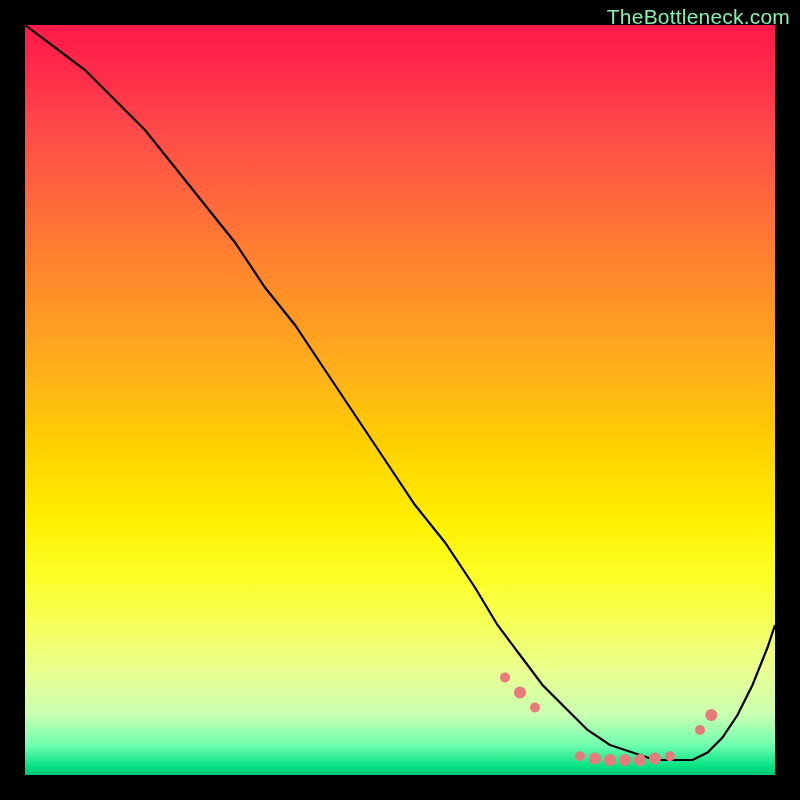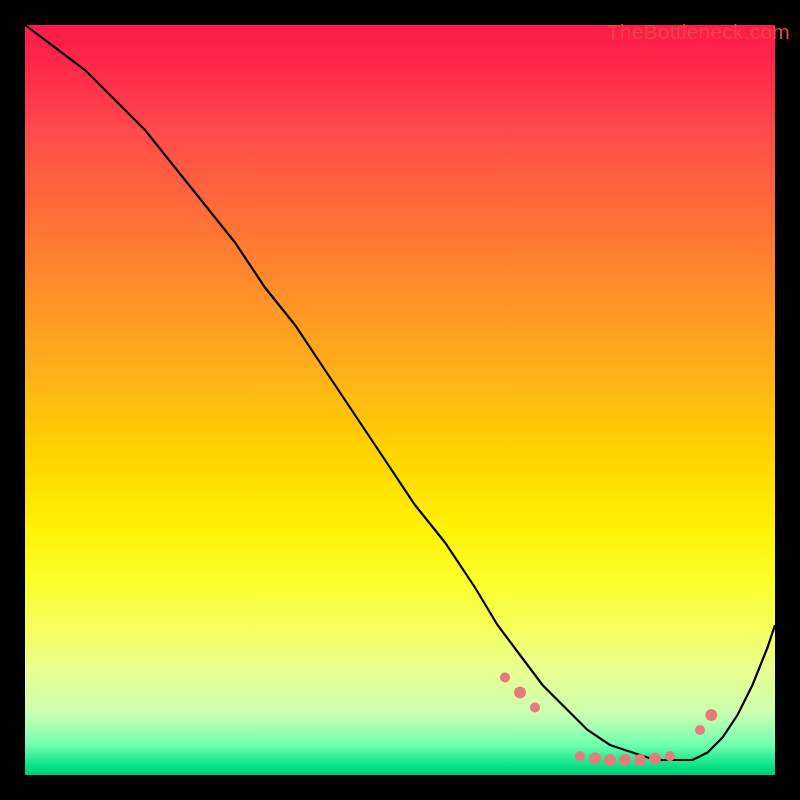--- a/index.html
+++ b/index.html
@@ -50,23 +50,23 @@
     fill: none;
     stroke: #000;
     stroke-width: 2.2;
   }
   .marker {
     fill: #e77a7a;
     stroke: none;
   }
   .watermark {
     position: absolute;
-    top: 20px;
+    top: 5px;
     right: 10px;
-    color: #ef4444;
+    color: #86efac;
     font-size: 21px;
     font-family: Arial, Helvetica, sans-serif;
     letter-spacing: 0.2px;
   }
 </style>
 </head>
 <body>
 
 <div class="frame">
   <div class="plot-area">

